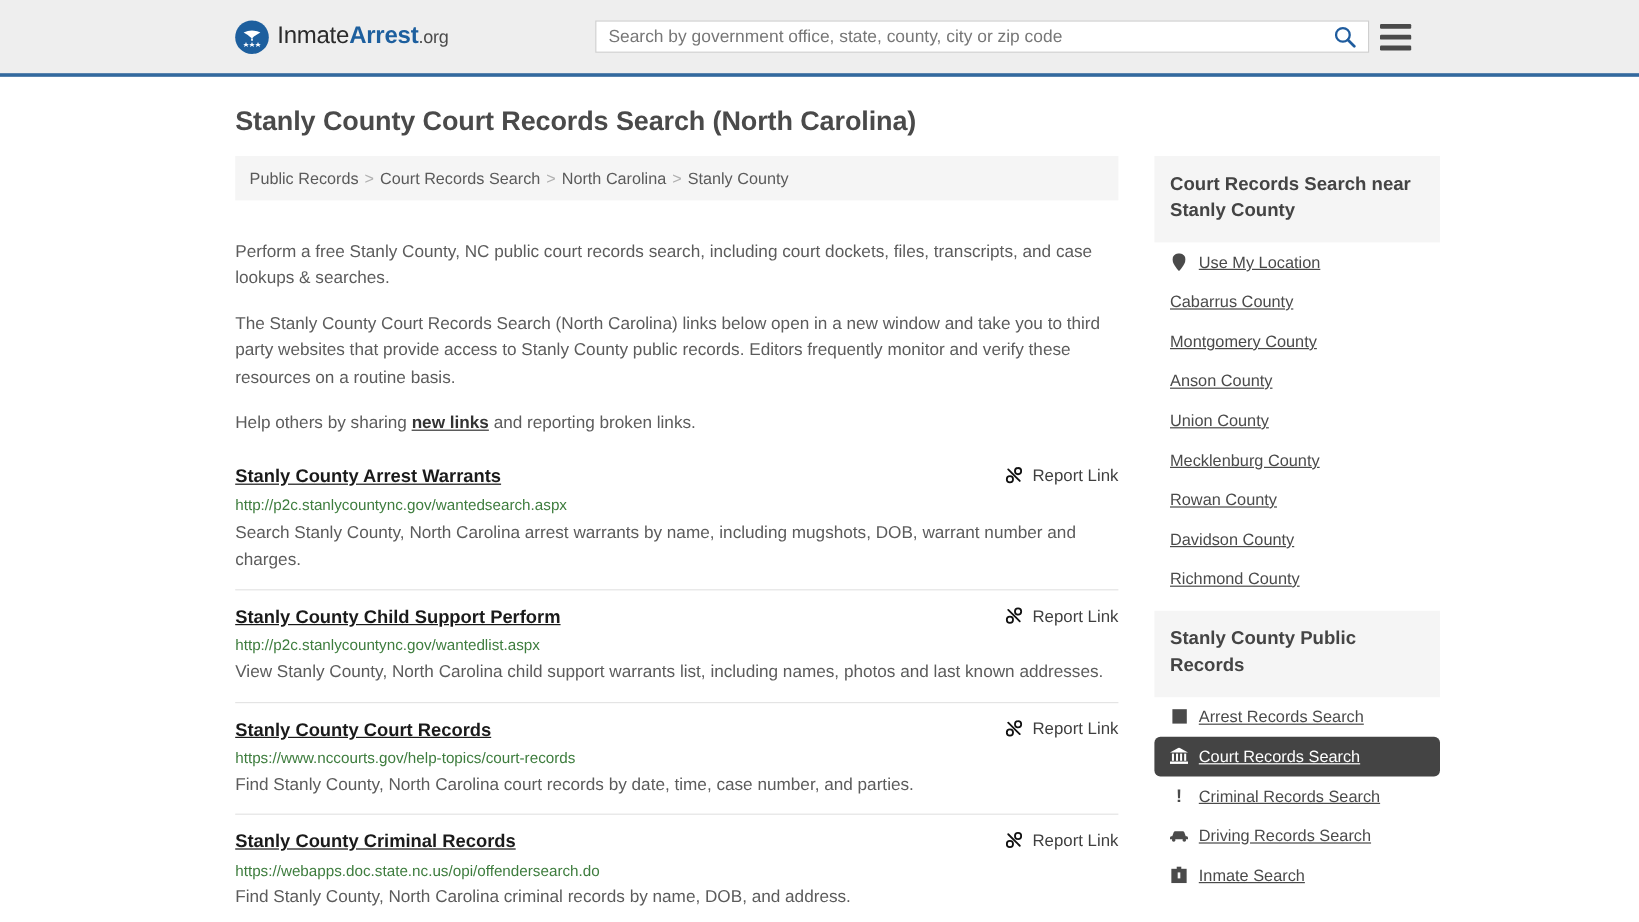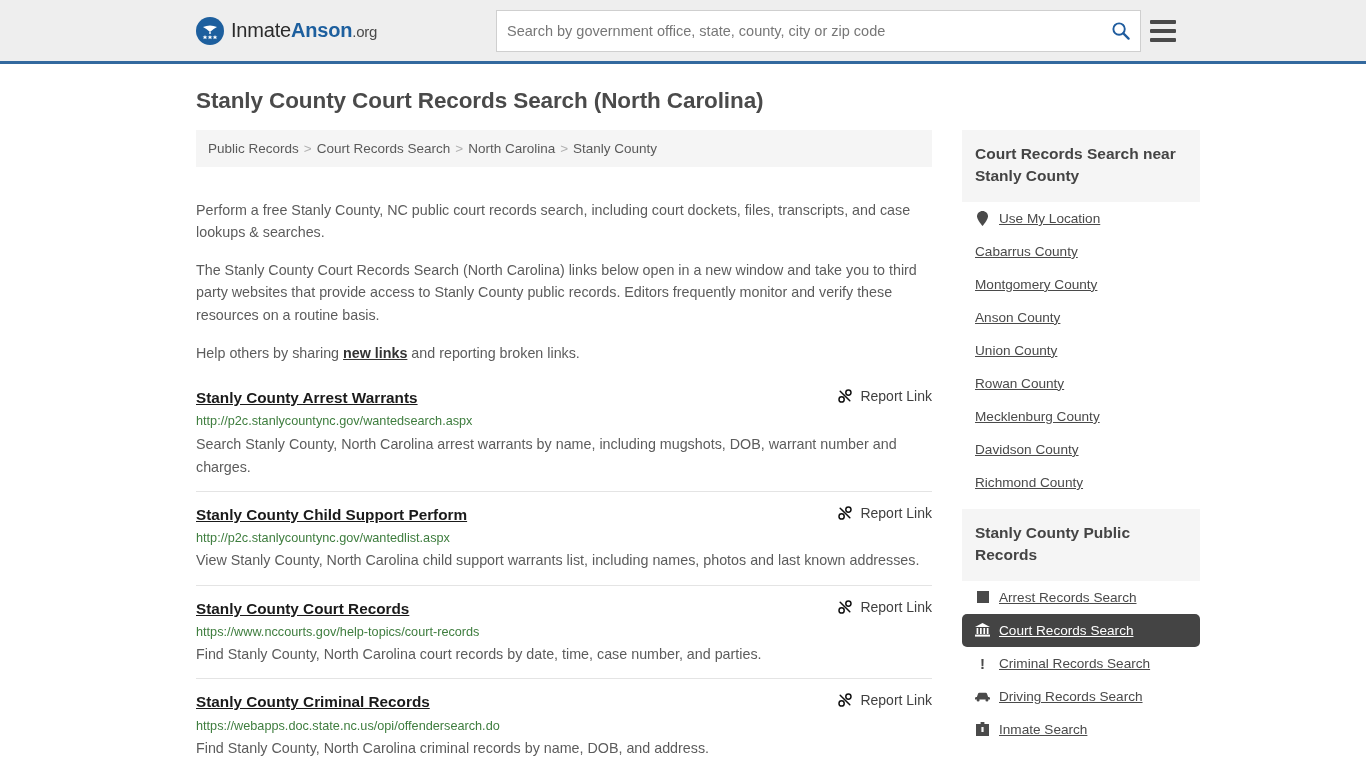--- a/index.html
+++ b/index.html
@@ -45,21 +45,21 @@
     color: #2b2b2b;
     white-space: nowrap;
   }
   .brand-text .b-blue { color: #1d5f9e; font-weight: bold; }
   .brand-text .b-tld { font-size: 15px; color: #4a4a4a; }
 
   .search-wrap {
     position: absolute;
     left: 496px;
     width: 645px;
-    height: 42px;
+    height: 27px;
     background: #ffffff;
     border: 1px solid #cfcfcf;
     display: flex;
     align-items: flex-start;
   }
   .search-input {
     flex: 1;
     height: 100%;
     border: 0;
     outline: none;
@@ -251,21 +251,21 @@
       <svg width="22" height="22" viewBox="0 0 22 22" aria-hidden="true">
         <path d="M4 7 Q11 4 18 7 Q14 9 11 12 Q8 9 4 7 Z" fill="#ffffff"></path>
         <path d="M11 12 L11 14" stroke="#ffffff" stroke-width="1.4"></path>
         <g fill="#ffffff">
           <polygon points="6,15 6.7,16.6 8.4,16.6 7.1,17.6 7.6,19.2 6,18.2 4.4,19.2 4.9,17.6 3.6,16.6 5.3,16.6"></polygon>
           <polygon points="11,15 11.7,16.6 13.4,16.6 12.1,17.6 12.6,19.2 11,18.2 9.4,19.2 9.9,17.6 8.6,16.6 10.3,16.6"></polygon>
           <polygon points="16,15 16.7,16.6 18.4,16.6 17.1,17.6 17.6,19.2 16,18.2 14.4,19.2 14.9,17.6 13.6,16.6 15.3,16.6"></polygon>
         </g>
       </svg>
     </span>
-    <span class="brand-text"><span>Inmate</span><span class="b-blue">Anson</span><span class="b-tld">.org</span></span>
+    <span class="brand-text"><span>Inmate</span><span class="b-blue">Arrest</span><span class="b-tld">.org</span></span>
   </a>
 
   <div class="search-wrap">
     <input class="search-input" type="text" placeholder="Search by government office, state, county, city or zip code" style="">
     <button class="search-btn">
       <svg class="search-icon" width="19" height="19" viewBox="0 0 20 20">
         <circle cx="8.5" cy="8.5" r="6" fill="none" stroke="#1f5c9e" stroke-width="2"></circle>
         <line x1="13" y1="13" x2="18.5" y2="18.5" stroke="#1f5c9e" stroke-width="2.4" stroke-linecap="round"></line>
       </svg>
     </button>
@@ -378,24 +378,24 @@
             <li class="side-item no-ico">
               <a href="#">Montgomery County</a>
             </li>
             <li class="side-item no-ico">
               <a href="#">Anson County</a>
             </li>
             <li class="side-item no-ico">
               <a href="#">Union County</a>
             </li>
             <li class="side-item no-ico">
+              <a href="#">Mecklenburg County</a>
+            </li>
+            <li class="side-item no-ico">
               <a href="#">Rowan County</a>
-            </li>
-            <li class="side-item no-ico">
-              <a href="#">Mecklenburg County</a>
             </li>
             <li class="side-item no-ico">
               <a href="#">Davidson County</a>
             </li>
             <li class="side-item no-ico">
               <a href="#">Richmond County</a>
             </li>
           </ul>
       </div>
 

